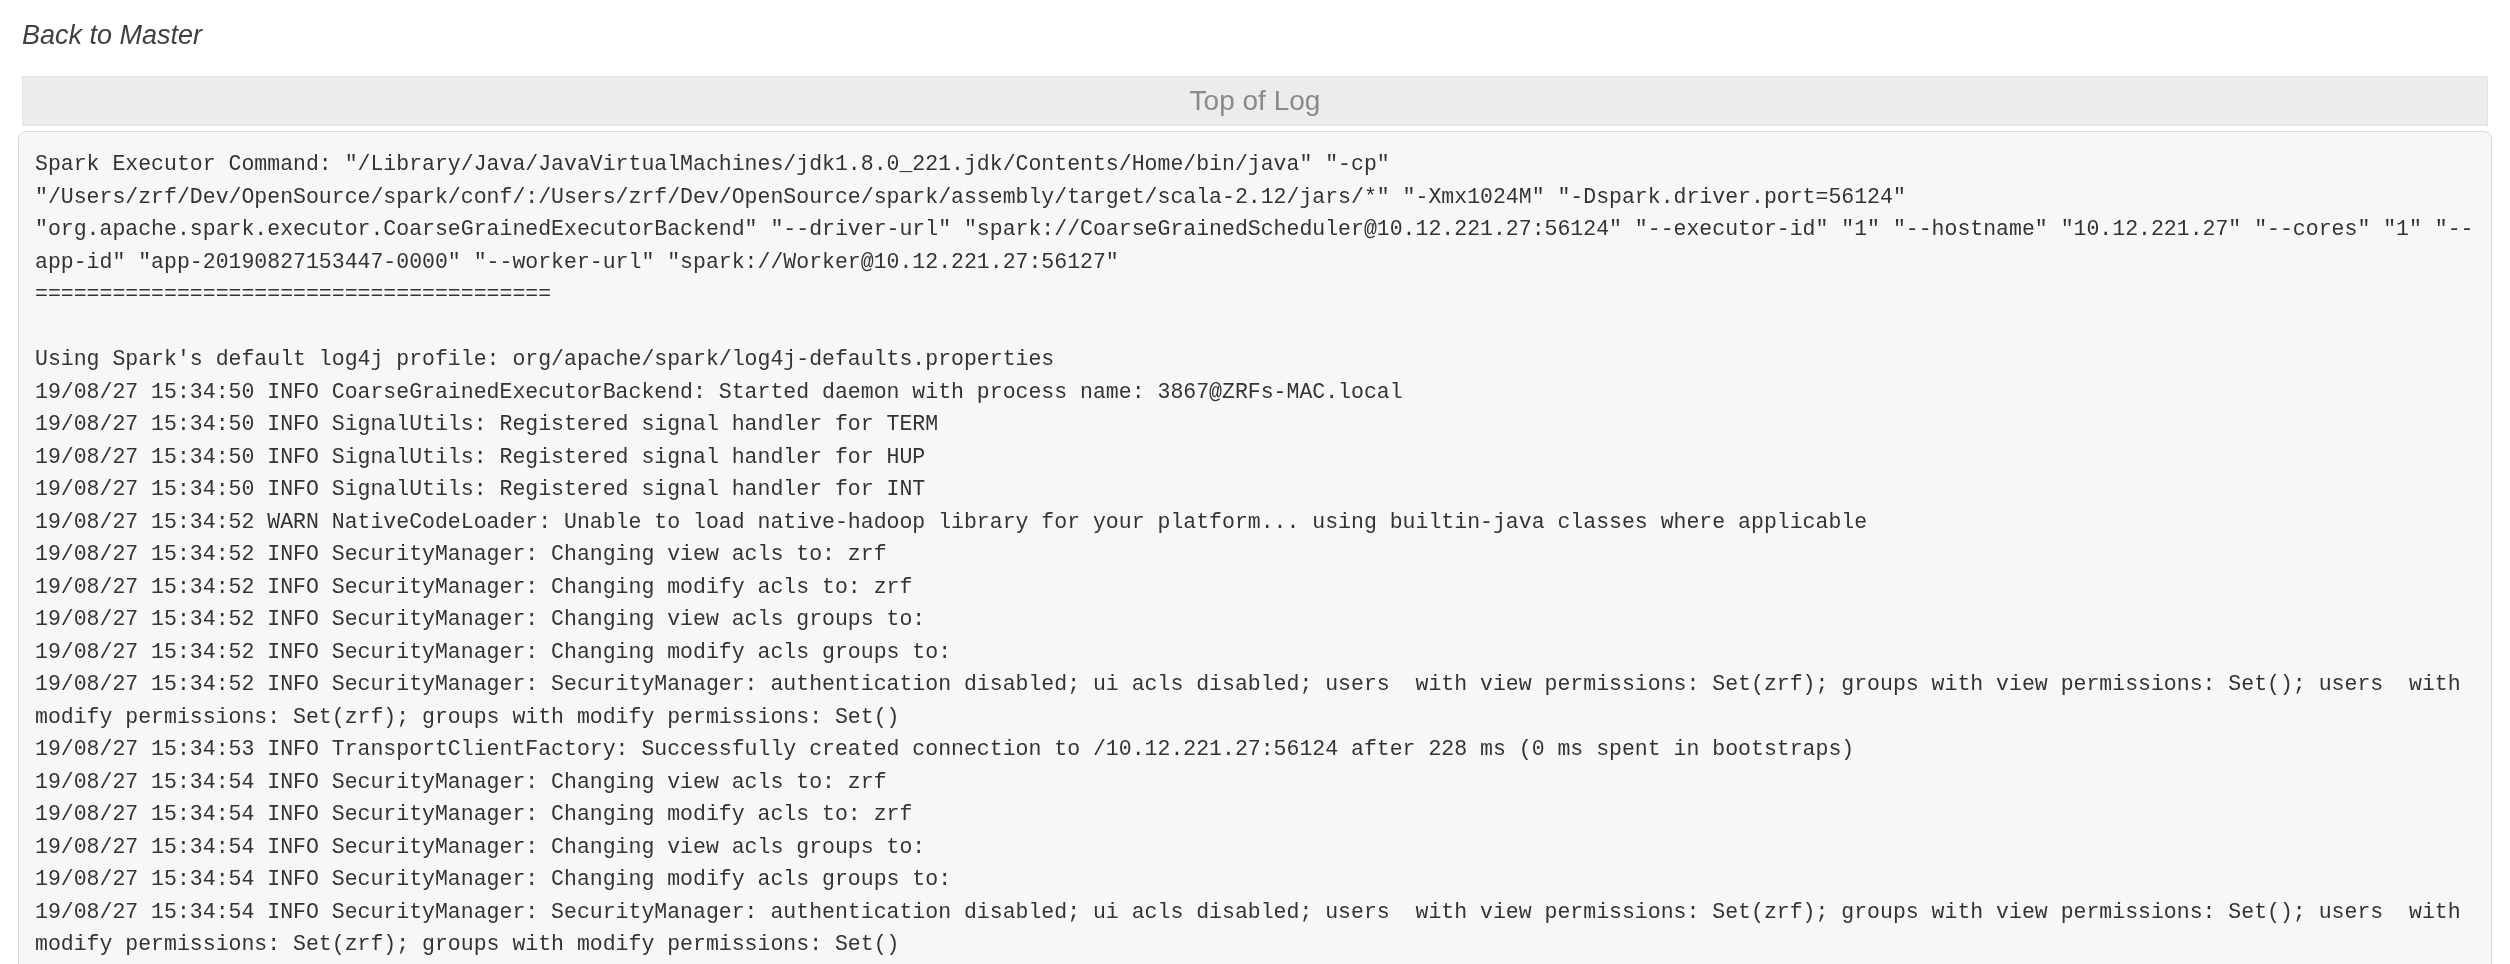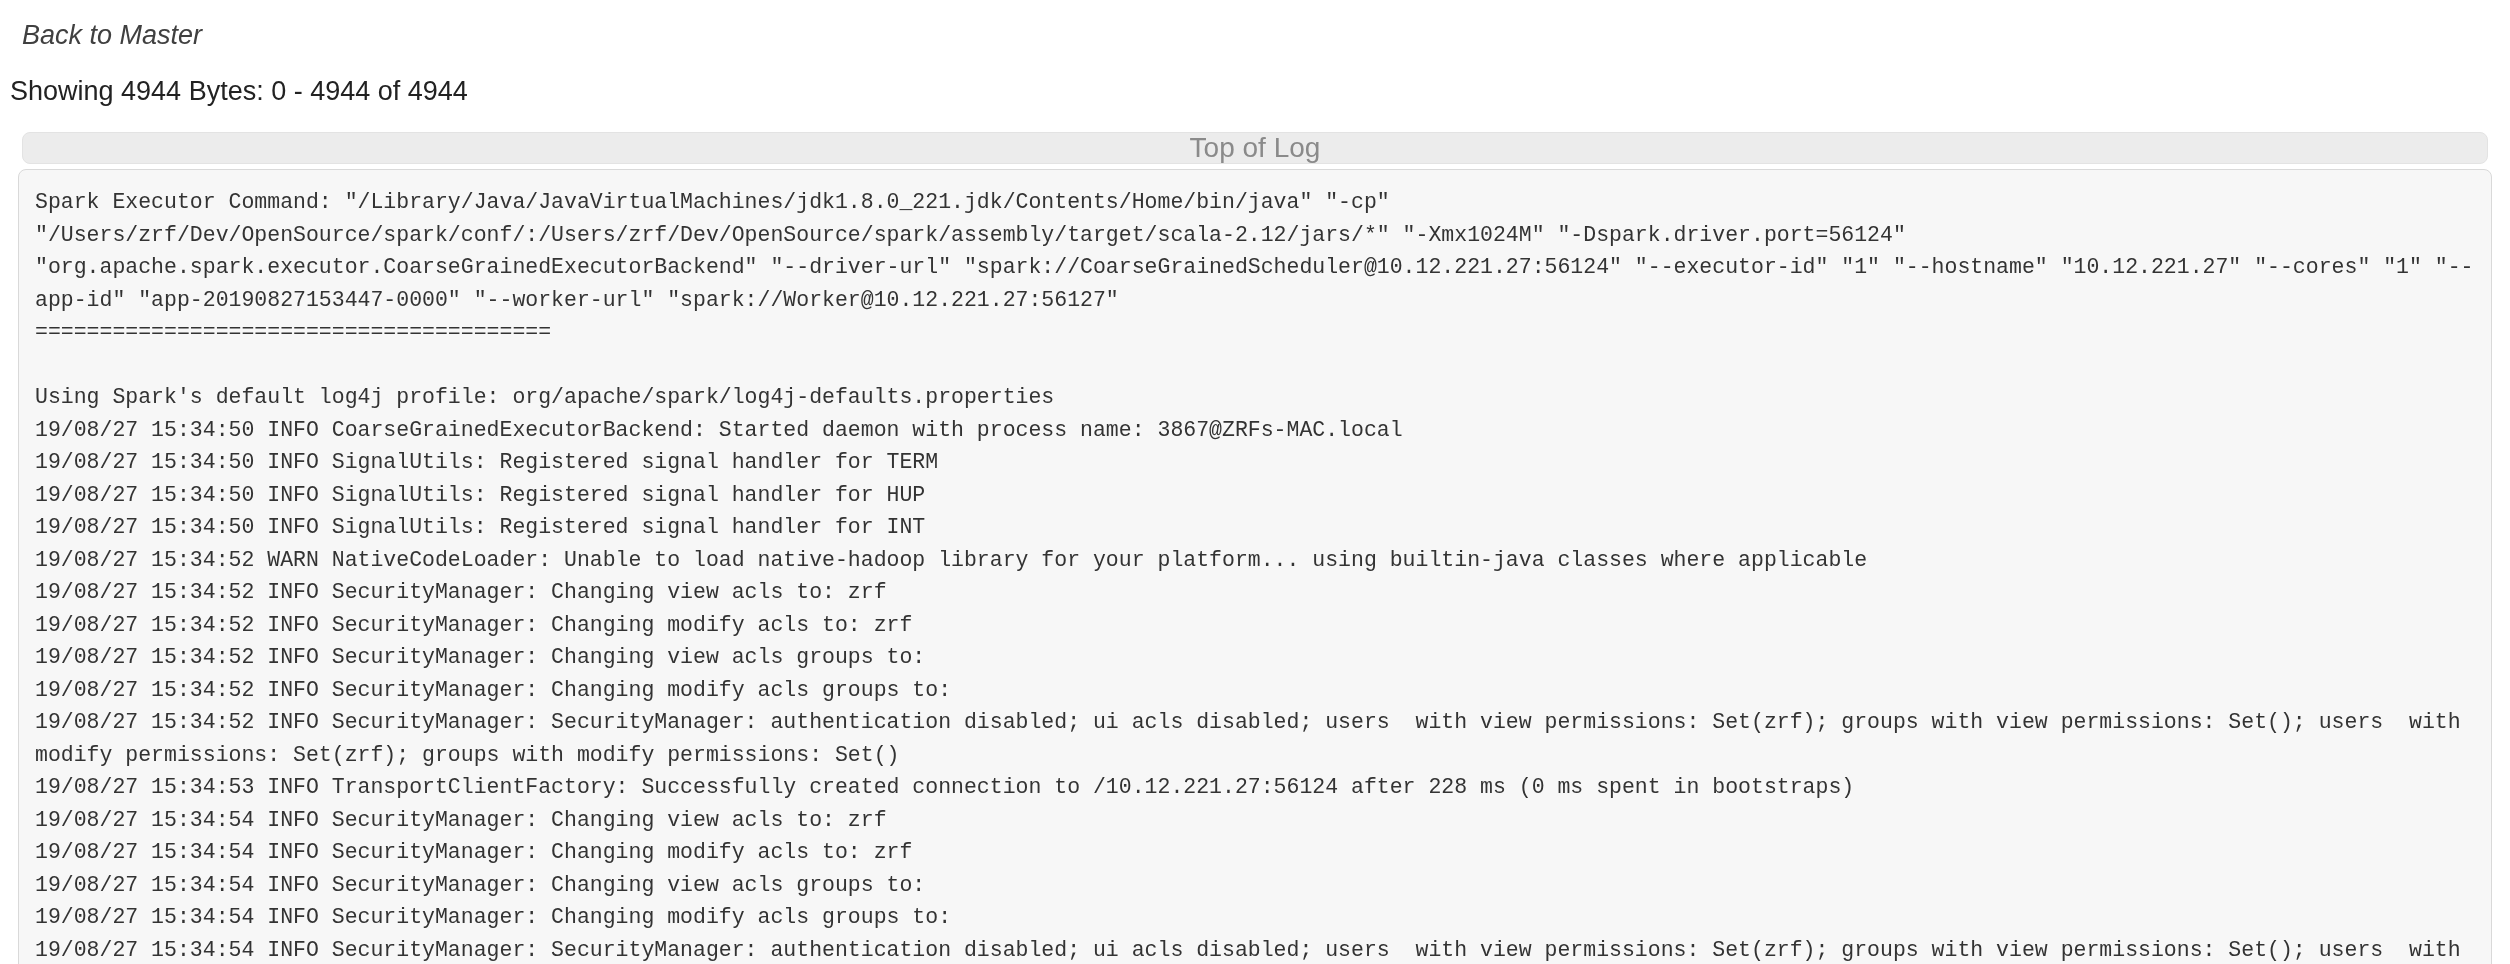--- a/index.html
+++ b/index.html
@@ -28,24 +28,24 @@
     font-style: italic;
   }
   .byte-range {
     margin: 26px 0 0 10px;
     font-size: 27px;
     line-height: 30px;
     color: #222222;
   }
   .top-log-btn {
     margin: 26px 22px 5px 22px;
-    height: 32px;
+    height: 50px;
     background: #ececec;
     border: 1px solid #e3e3e3;
-    border-radius: 8px;
+    border-radius: 0;
     display: flex;
     align-items: center;
     justify-content: center;
     font-size: 28px;
     color: #8a8a8a;
     cursor: pointer;
     box-sizing: border-box;
     font-family: "Liberation Sans", sans-serif;
     width: calc(100% - 44px);
   }
@@ -69,21 +69,20 @@
     word-break: break-word;
   }
 </style>
 </head>
 <body>
 
 <div class="page">
 
   <a class="back-link">Back to Master</a>
 
-  <div class="byte-range">Showing 4944 Bytes: 0 - 4944 of 4944</div>
 
   <div class="top-log-btn">Top of Log</div>
 
   <div class="log-box">
     <pre class="log-text">Spark Executor Command: "/Library/Java/JavaVirtualMachines/jdk1.8.0_221.jdk/Contents/Home/bin/java" "-cp" "/Users/zrf/Dev/OpenSource/spark/conf/:/Users/zrf/Dev/OpenSource/spark/assembly/target/scala-2.12/jars/*" "-Xmx1024M" "-Dspark.driver.port=56124" "org.apache.spark.executor.CoarseGrainedExecutorBackend" "--driver-url" "spark://CoarseGrainedScheduler@10.12.221.27:56124" "--executor-id" "1" "--hostname" "10.12.221.27" "--cores" "1" "--app-id" "app-20190827153447-0000" "--worker-url" "spark://Worker@10.12.221.27:56127"
 ========================================
 
 Using Spark's default log4j profile: org/apache/spark/log4j-defaults.properties
 19/08/27 15:34:50 INFO CoarseGrainedExecutorBackend: Started daemon with process name: 3867@ZRFs-MAC.local
 19/08/27 15:34:50 INFO SignalUtils: Registered signal handler for TERM

